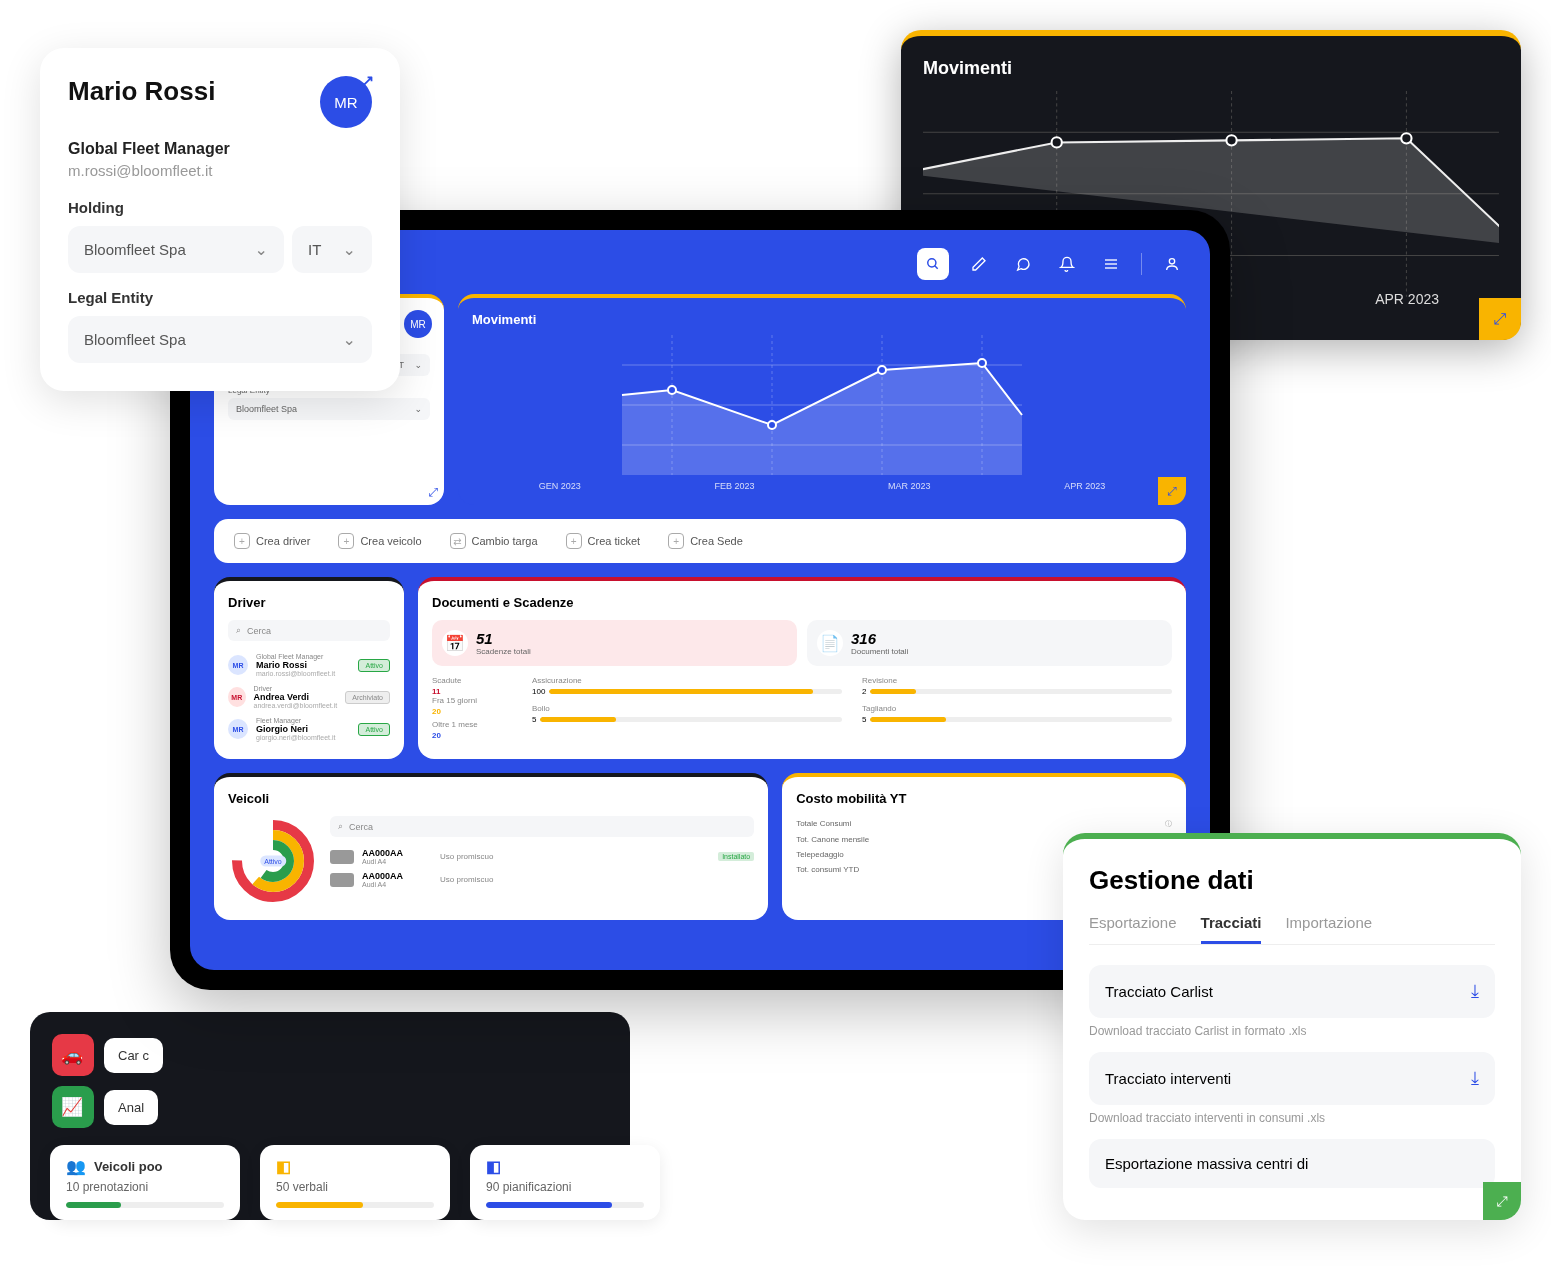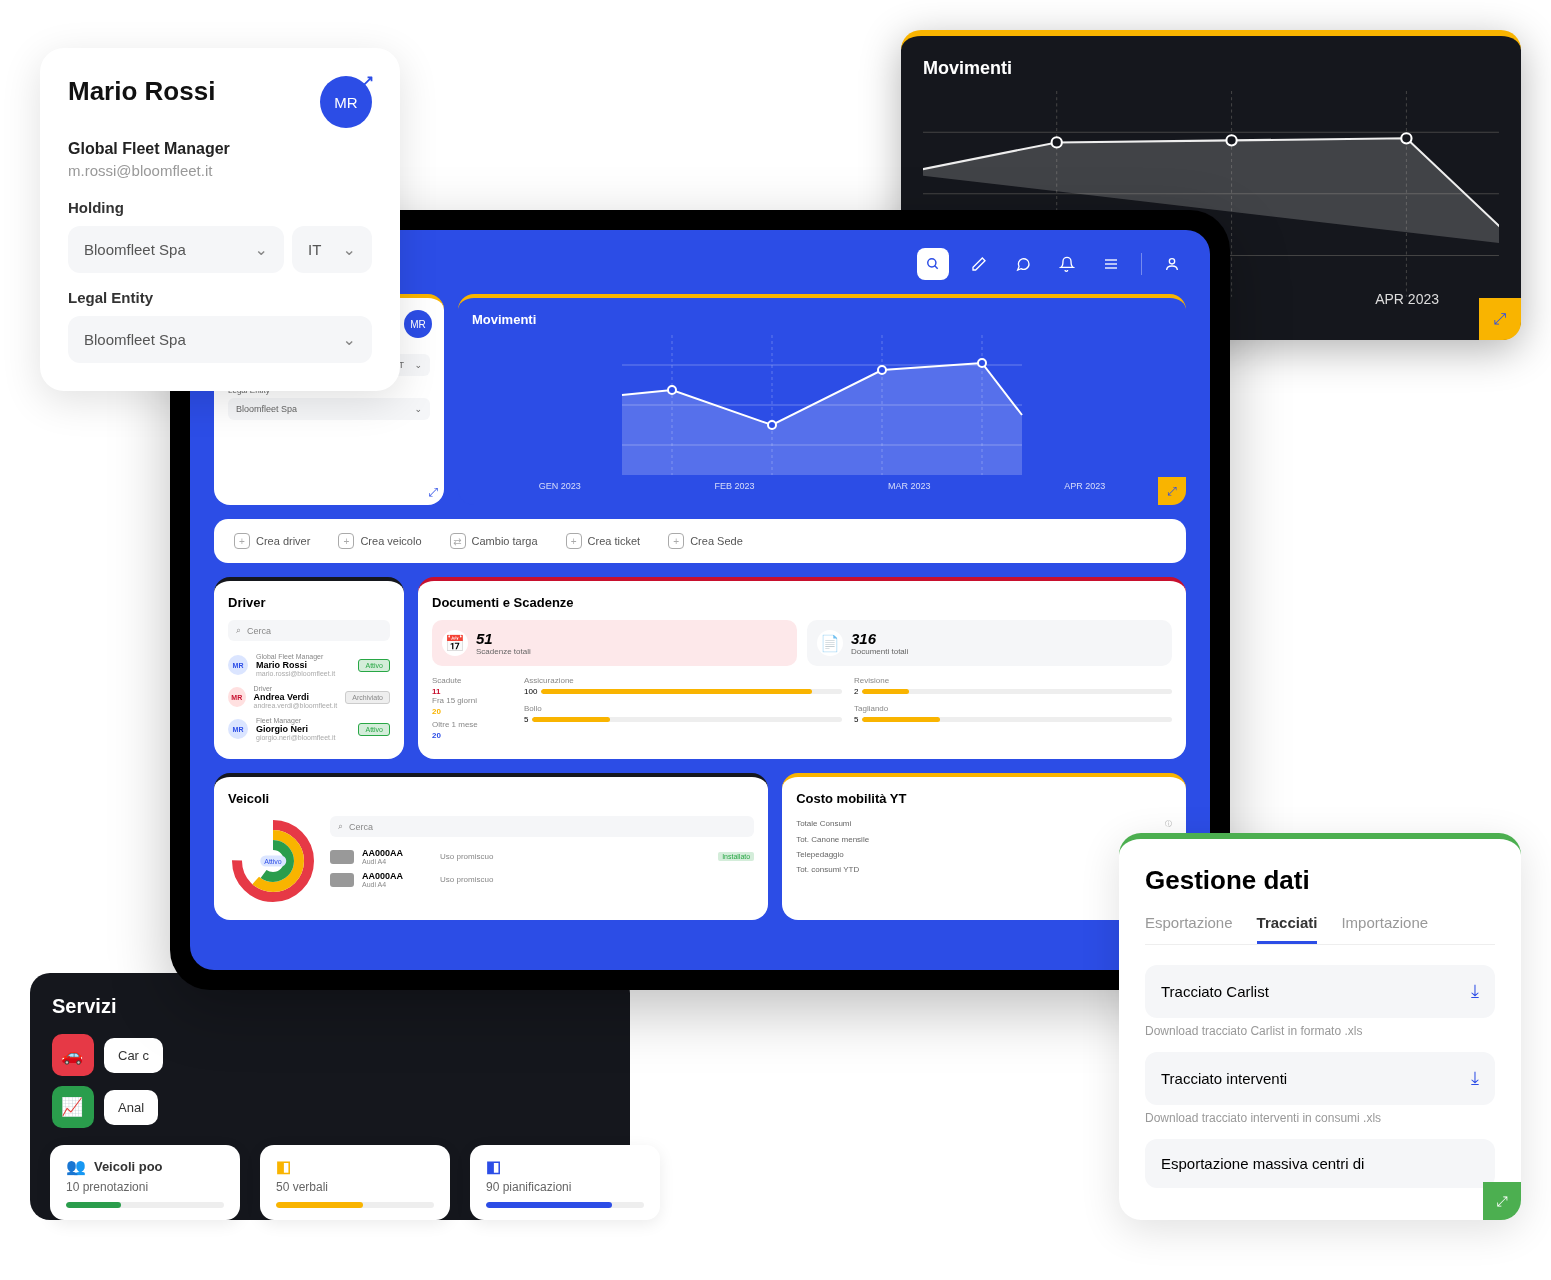--- a/index.html
+++ b/index.html
@@ -71,21 +71,21 @@
 .docs-card { flex: 1; border-top: 4px solid #c8102e; }
 .docs-top { display: flex; gap: 10px; margin-bottom: 10px; }
 .doc-stat { flex: 1; border-radius: 10px; padding: 10px; display: flex; align-items: center; gap: 8px; }
 .doc-stat.red { background: #fde8ea; }
 .doc-stat.gray { background: #f5f6f8; }
 .doc-ico { width: 26px; height: 26px; border-radius: 50%; display: flex; align-items: center; justify-content: center; }
 .doc-ico.r { background: #fff; color: #c8102e; }
 .doc-ico.g { background: #fff; color: #888; }
 .doc-num { font-size: 15px; font-weight: 700; font-style: italic; }
 .doc-lbl { font-size: 8px; color: #666; }
-.docs-grid { display: grid; grid-template-columns: 80px 1fr 1fr; gap: 4px 12px; font-size: 8px; }
+.docs-grid { display: grid; grid-template-columns: 80px 1fr 1fr; gap: 4px 20px; font-size: 8px; }
 .docs-col-h { color: #888; margin-bottom: 2px; }
 .docs-val { color: #c8102e; font-weight: 600; }
 .docs-val.y { color: #f9b400; }
 .docs-val.b { color: #2c4de6; }
 .prog-bar { height: 5px; background: #eee; border-radius: 3px; position: relative; overflow: hidden; }
 .prog-fill { height: 100%; border-radius: 3px; }
 
 .last-row { display: flex; gap: 14px; }
 .veicoli-card { flex: 1.4; border-top: 4px solid #15171d; }
 .veicoli-body { display: flex; gap: 12px; }
@@ -120,21 +120,21 @@
 
 .kpi-row { position: absolute; bottom: 60px; left: 50px; display: flex; gap: 20px; z-index: 3; }
 .kpi { background: #fff; border-radius: 14px; padding: 12px 16px; width: 190px; box-shadow: 0 4px 16px rgba(0,0,0,0.08); }
 .kpi-head { display: flex; align-items: center; gap: 8px; font-size: 13px; font-weight: 600; color: #333; margin-bottom: 4px; }
 .kpi-sub { font-size: 12px; color: #666; margin-bottom: 8px; }
 .kpi-bar { height: 6px; background: #eee; border-radius: 3px; overflow: hidden; }
 .kpi-fill { height: 100%; border-radius: 3px; }
 .kpi-ico { font-size: 16px; }
 
 
-.gestione-card { position: absolute; bottom: 60px; right: 30px; width: 402px; background: #fff; border-radius: 22px; border-top: 6px solid #4caf50; padding: 26px; z-index: 8; box-shadow: 0 10px 40px rgba(0,0,0,0.12); }
+.gestione-card { position: absolute; bottom: 60px; right: 30px; width: 458px; background: #fff; border-radius: 22px; border-top: 6px solid #4caf50; padding: 26px; z-index: 8; box-shadow: 0 10px 40px rgba(0,0,0,0.12); }
 .gtitle { font-size: 26px; font-weight: 700; margin-bottom: 18px; }
 .gtabs { display: flex; gap: 24px; font-size: 15px; color: #999; border-bottom: 1px solid #eee; margin-bottom: 20px; }
 .gtab { padding-bottom: 10px; cursor: pointer; }
 .gtab.active { color: #333; font-weight: 600; border-bottom: 3px solid #2c4de6; }
 .gitem { background: #f5f6f8; border-radius: 12px; padding: 16px; display: flex; justify-content: space-between; align-items: center; margin-bottom: 6px; font-size: 15px; cursor: pointer; }
 .gdesc { font-size: 12px; color: #999; margin-bottom: 14px; }
 .dl-ico { color: #2c4de6; font-size: 18px; }
 .corner-accent-g { position: absolute; bottom: 0; right: 0; width: 38px; height: 38px; background: #4caf50; border-radius: 0 0 20px 0; display: flex; align-items: center; justify-content: center; color: #fff; font-size: 14px; }
 </style>
 </head>
@@ -458,21 +458,20 @@
           </div>
         <div class="costo-row">
             <span>Tot. consumi YTD</span>
           </div>
       </div>
     </div>
   </div>
 </div>
 
 <div class="servizi-card">
-  <div class="stitle">Servizi</div>
   <div class="srv-chip">
     <div class="srv-ico red">🚗</div>
     <div class="srv-label">Car c</div>
   </div>
   <div class="srv-chip">
     <div class="srv-ico green">📈</div>
     <div class="srv-label">Anal</div>
   </div>
   <div style="height:60px"></div>
 </div>

